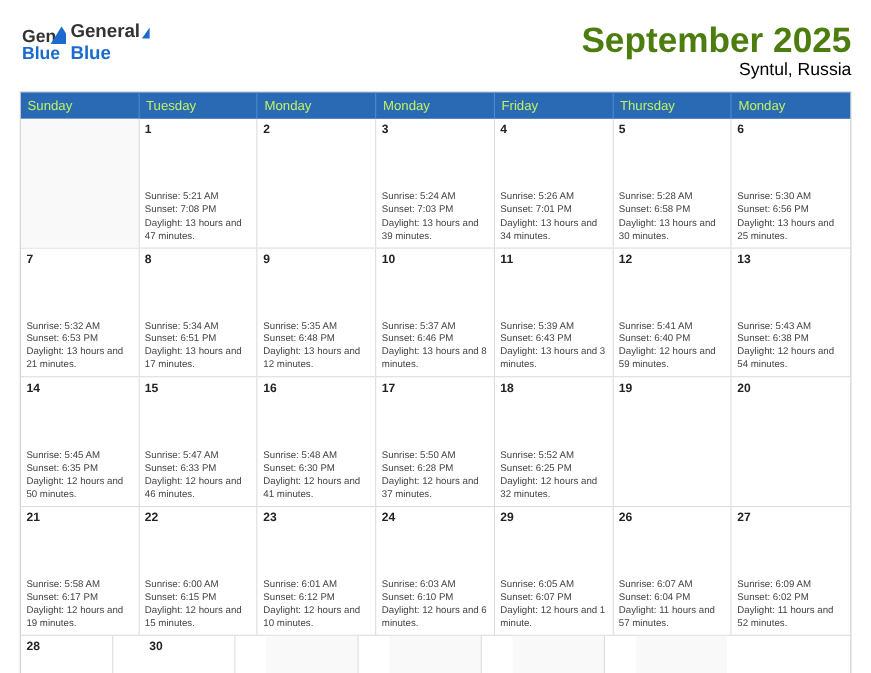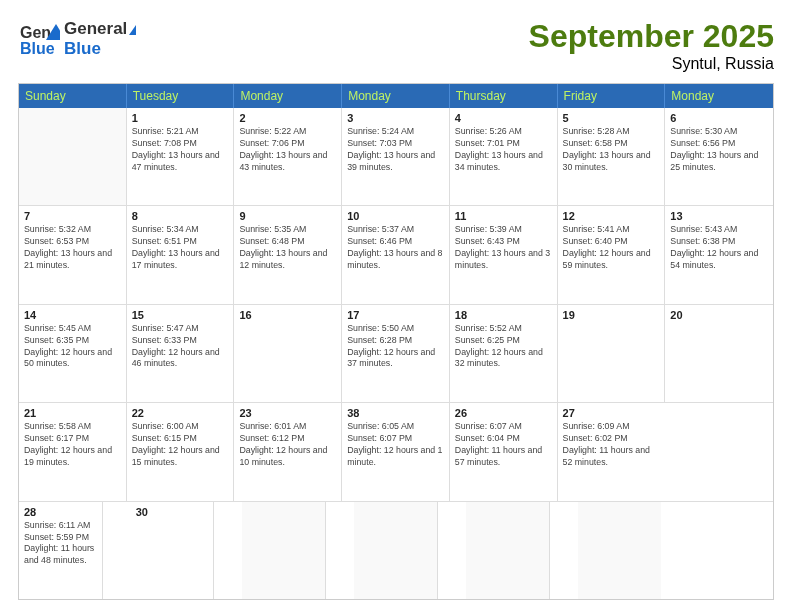--- a/index.html
+++ b/index.html
@@ -80,20 +80,21 @@
     .day-num {
       font-size: 11px;
       font-weight: bold;
       margin-bottom: 2px;
       color: #222;
     }
     .sun-info {
       font-size: 8.8px;
       color: #444;
       line-height: 1.35;
+      margin-top: 47px;
     }
     .logo-wrapper {
       display: flex;
       align-items: center;
     }
   </style>
 </head>
 <body>
 
 <div class="page">
@@ -114,34 +115,33 @@
       <div class="subtitle">Syntul, Russia</div>
     </div>
   </div>
 
   <div class="calendar">
     <div class="cal-header">
     <div class="cal-header-cell">Sunday</div>
         <div class="cal-header-cell">Tuesday</div>
         <div class="cal-header-cell">Monday</div>
         <div class="cal-header-cell">Monday</div>
+        <div class="cal-header-cell">Friday</div>
         <div class="cal-header-cell">Thursday</div>
-        <div class="cal-header-cell">Friday</div>
         <div class="cal-header-cell">Monday</div>
       </div>
     <div class="cal-body">
     <div class="cal-row">
           <div class="cal-cell empty"></div>
           <div class="cal-cell">
             <div class="day-num">1</div>
             <div class="sun-info">Sunrise: 5:21 AM<br>Sunset: 7:08 PM<br>Daylight: 13 hours and 47 minutes.</div>
           </div>
           <div class="cal-cell">
             <div class="day-num">2</div>
-            <div class="sun-info">Sunrise: 5:22 AM<br>Sunset: 7:06 PM<br>Daylight: 13 hours and 43 minutes.</div>
           </div>
           <div class="cal-cell">
             <div class="day-num">3</div>
             <div class="sun-info">Sunrise: 5:24 AM<br>Sunset: 7:03 PM<br>Daylight: 13 hours and 39 minutes.</div>
           </div>
           <div class="cal-cell">
             <div class="day-num">4</div>
             <div class="sun-info">Sunrise: 5:26 AM<br>Sunset: 7:01 PM<br>Daylight: 13 hours and 34 minutes.</div>
           </div>
           <div class="cal-cell">
@@ -187,20 +187,21 @@
           <div class="cal-cell">
             <div class="day-num">14</div>
             <div class="sun-info">Sunrise: 5:45 AM<br>Sunset: 6:35 PM<br>Daylight: 12 hours and 50 minutes.</div>
           </div>
           <div class="cal-cell">
             <div class="day-num">15</div>
             <div class="sun-info">Sunrise: 5:47 AM<br>Sunset: 6:33 PM<br>Daylight: 12 hours and 46 minutes.</div>
           </div>
           <div class="cal-cell">
             <div class="day-num">16</div>
+            <div class="sun-info">Sunrise: 5:48 AM<br>Sunset: 6:30 PM<br>Daylight: 12 hours and 41 minutes.</div>
           </div>
           <div class="cal-cell">
             <div class="day-num">17</div>
             <div class="sun-info">Sunrise: 5:50 AM<br>Sunset: 6:28 PM<br>Daylight: 12 hours and 37 minutes.</div>
           </div>
           <div class="cal-cell">
             <div class="day-num">18</div>
             <div class="sun-info">Sunrise: 5:52 AM<br>Sunset: 6:25 PM<br>Daylight: 12 hours and 32 minutes.</div>
           </div>
           <div class="cal-cell">
@@ -217,21 +218,25 @@
           </div>
           <div class="cal-cell">
             <div class="day-num">22</div>
             <div class="sun-info">Sunrise: 6:00 AM<br>Sunset: 6:15 PM<br>Daylight: 12 hours and 15 minutes.</div>
           </div>
           <div class="cal-cell">
             <div class="day-num">23</div>
             <div class="sun-info">Sunrise: 6:01 AM<br>Sunset: 6:12 PM<br>Daylight: 12 hours and 10 minutes.</div>
           </div>
           <div class="cal-cell">
-            <div class="day-num">38</div>
+            <div class="day-num">24</div>
+            <div class="sun-info">Sunrise: 6:03 AM<br>Sunset: 6:10 PM<br>Daylight: 12 hours and 6 minutes.</div>
+          </div>
+          <div class="cal-cell">
+            <div class="day-num">29</div>
             <div class="sun-info">Sunrise: 6:05 AM<br>Sunset: 6:07 PM<br>Daylight: 12 hours and 1 minute.</div>
           </div>
           <div class="cal-cell">
             <div class="day-num">26</div>
             <div class="sun-info">Sunrise: 6:07 AM<br>Sunset: 6:04 PM<br>Daylight: 11 hours and 57 minutes.</div>
           </div>
           <div class="cal-cell">
             <div class="day-num">27</div>
             <div class="sun-info">Sunrise: 6:09 AM<br>Sunset: 6:02 PM<br>Daylight: 11 hours and 52 minutes.</div>
           </div>

